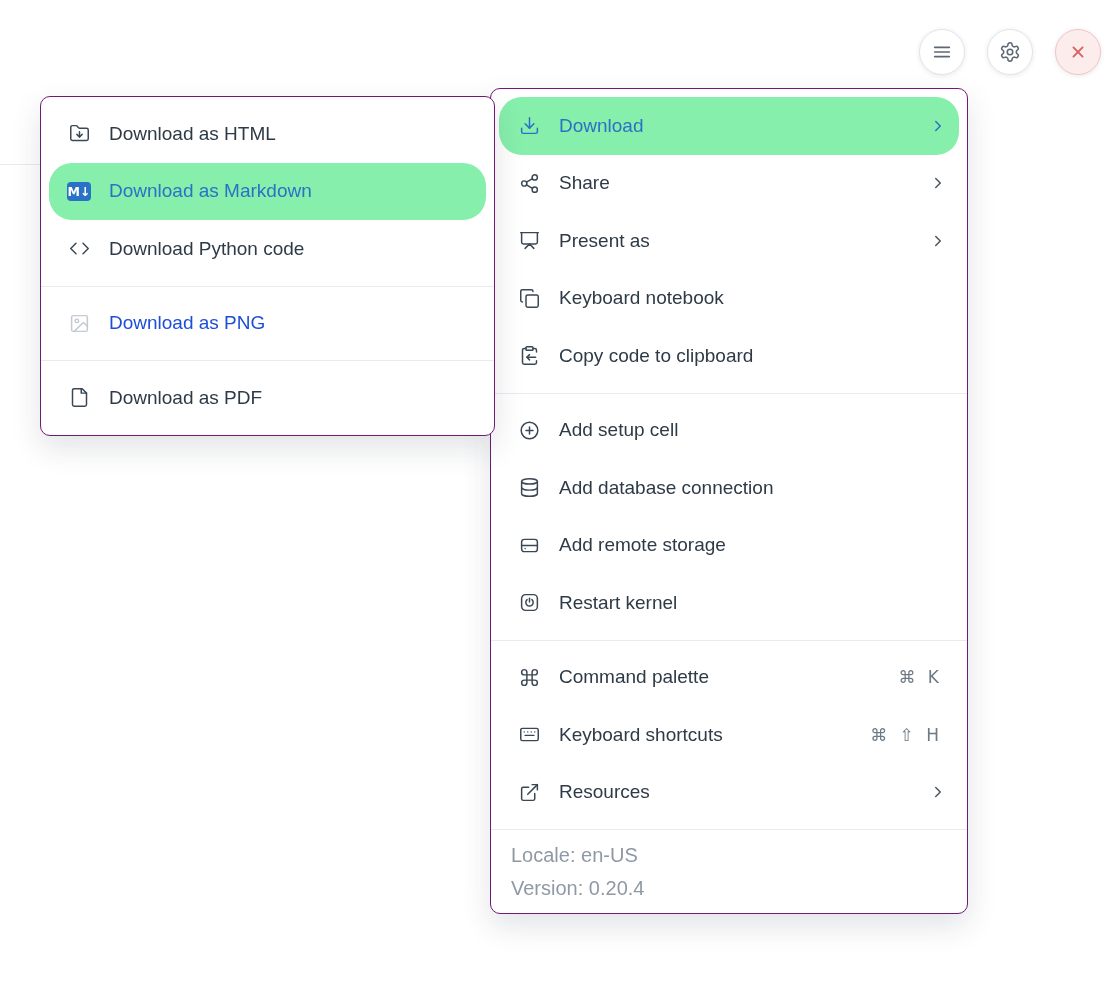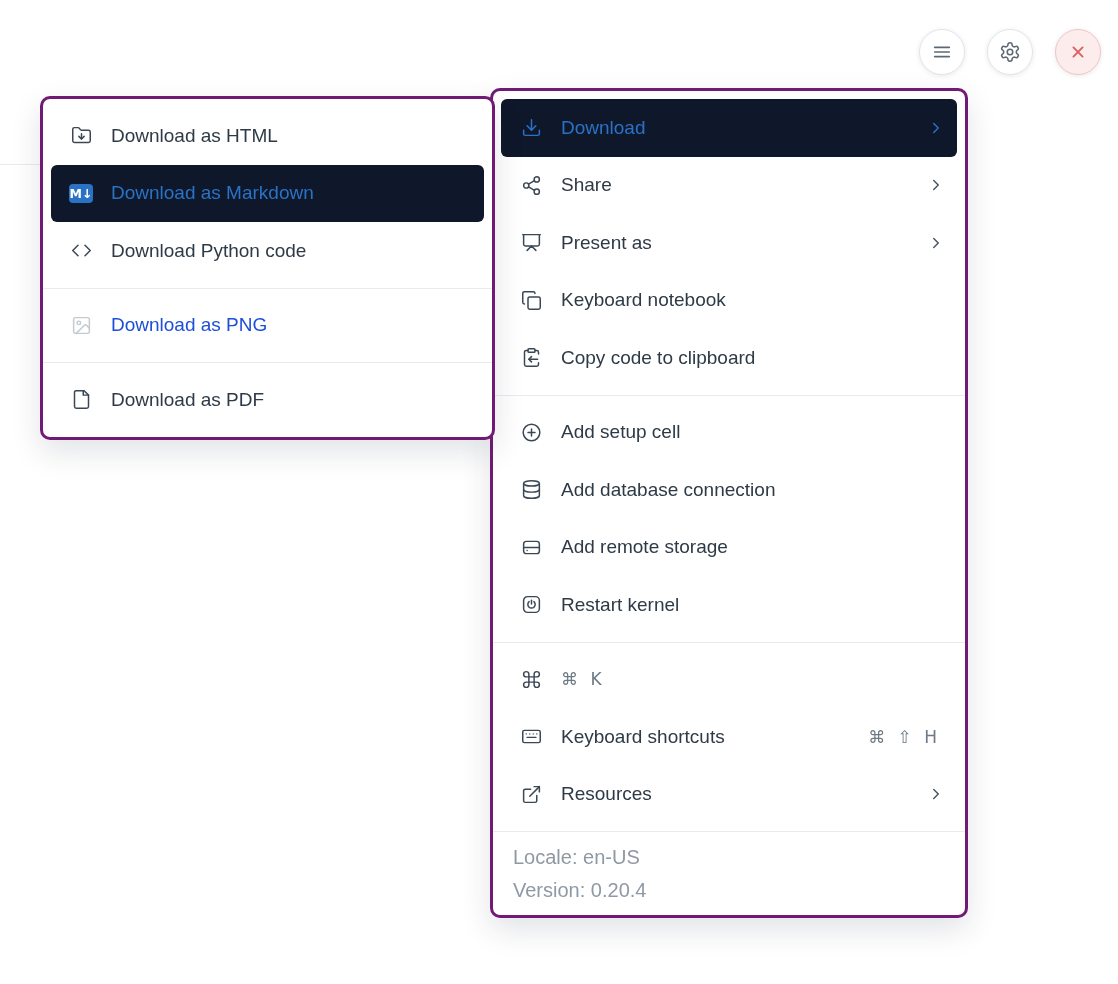--- a/index.html
+++ b/index.html
@@ -27,41 +27,41 @@
     color:#5d6875; cursor:pointer;
   }
   .circle-btn svg { width:22px; height:22px; }
   .btn-menu { left:919px; }
   .btn-settings { left:987px; }
   .btn-close { left:1055px; background:#fcecec; border-color:#f0c6c6; color:#dd5f5f; }
 
   
   .panel {
     position:absolute; background:#fff;
-    border:3px solid #701a75; border-radius:10px;
+    border:1px solid #701a75; border-radius:10px;
     box-shadow:0 12px 30px rgba(30,42,60,0.13);
     padding:8px 0;
   }
   .main-menu { left:490px; top:88px; width:478px; z-index:5; padding-bottom:0; }
   .sub-menu  { left:40px;  top:96px; width:455px; z-index:10; }
 
   .mi {
     height:57.5px; margin:0 8px; border-radius:6px;
     display:flex; align-items:center; gap:18px;
     padding:0 12px 0 18px;
     color:#2e3a46; cursor:pointer;
   }
   .mi-icon { width:24px; height:24px; flex:none; display:flex; align-items:center; justify-content:center; color:#3b4754; }
   .mi-icon svg { width:21px; height:21px; }
   .mi-label { font-size:19px; flex:1; white-space:nowrap; }
   .mi-chevron { color:#4a5560; }
   .mi-chevron svg { width:18px; height:18px; }
   .shortcut { font-size:17px; color:#6d7984; word-spacing:7px; white-space:nowrap; padding-right:8px; font-family:"DejaVu Sans",sans-serif; }
 
-  .mi.active { background:#0f172a; color:#2a72c5; }
+  .mi.active { background:#86efac; color:#2a72c5;border-radius:23px; }
   .mi.active .mi-icon, .mi.active .mi-chevron { color:#2a72c5; }
 
   .mi.disabled { color:#1d4ed8; cursor:default; }
   .mi.disabled .mi-icon { color:#c4cad2; }
 
   .divider { height:1px; background:#e7eaee; margin:8px 0; }
 
   .menu-footer {
     border-top:1px solid #e7eaee; margin-top:8px;
     padding:9px 20px 8px; color:#8f99a5; font-size:20px; line-height:33px;
@@ -229,20 +229,21 @@
   </div>
 
   <div class="divider"></div>
 
   <div class="mi">
     <span class="mi-icon">
       <svg viewBox="0 0 24 24" fill="none" stroke="currentColor" stroke-width="1.7" stroke-linecap="round" stroke-linejoin="round">
           <path d="M15 6v12a3 3 0 1 0 3-3H6a3 3 0 1 0 3 3V6a3 3 0 1 0-3 3h12a3 3 0 1 0-3-3"></path>
         </svg>
     </span>
+    <span class="mi-label">Command palette</span>
     <span class="shortcut">⌘ K</span>
   </div>
 
   <div class="mi">
     <span class="mi-icon">
       <svg viewBox="0 0 24 24" fill="none" stroke="currentColor" stroke-width="1.7" stroke-linecap="round" stroke-linejoin="round">
           <rect width="20" height="14" x="2" y="5" rx="2"></rect>
           <path d="M6 9h.01"></path>
           <path d="M10 9h.01"></path>
           <path d="M14 9h.01"></path>

